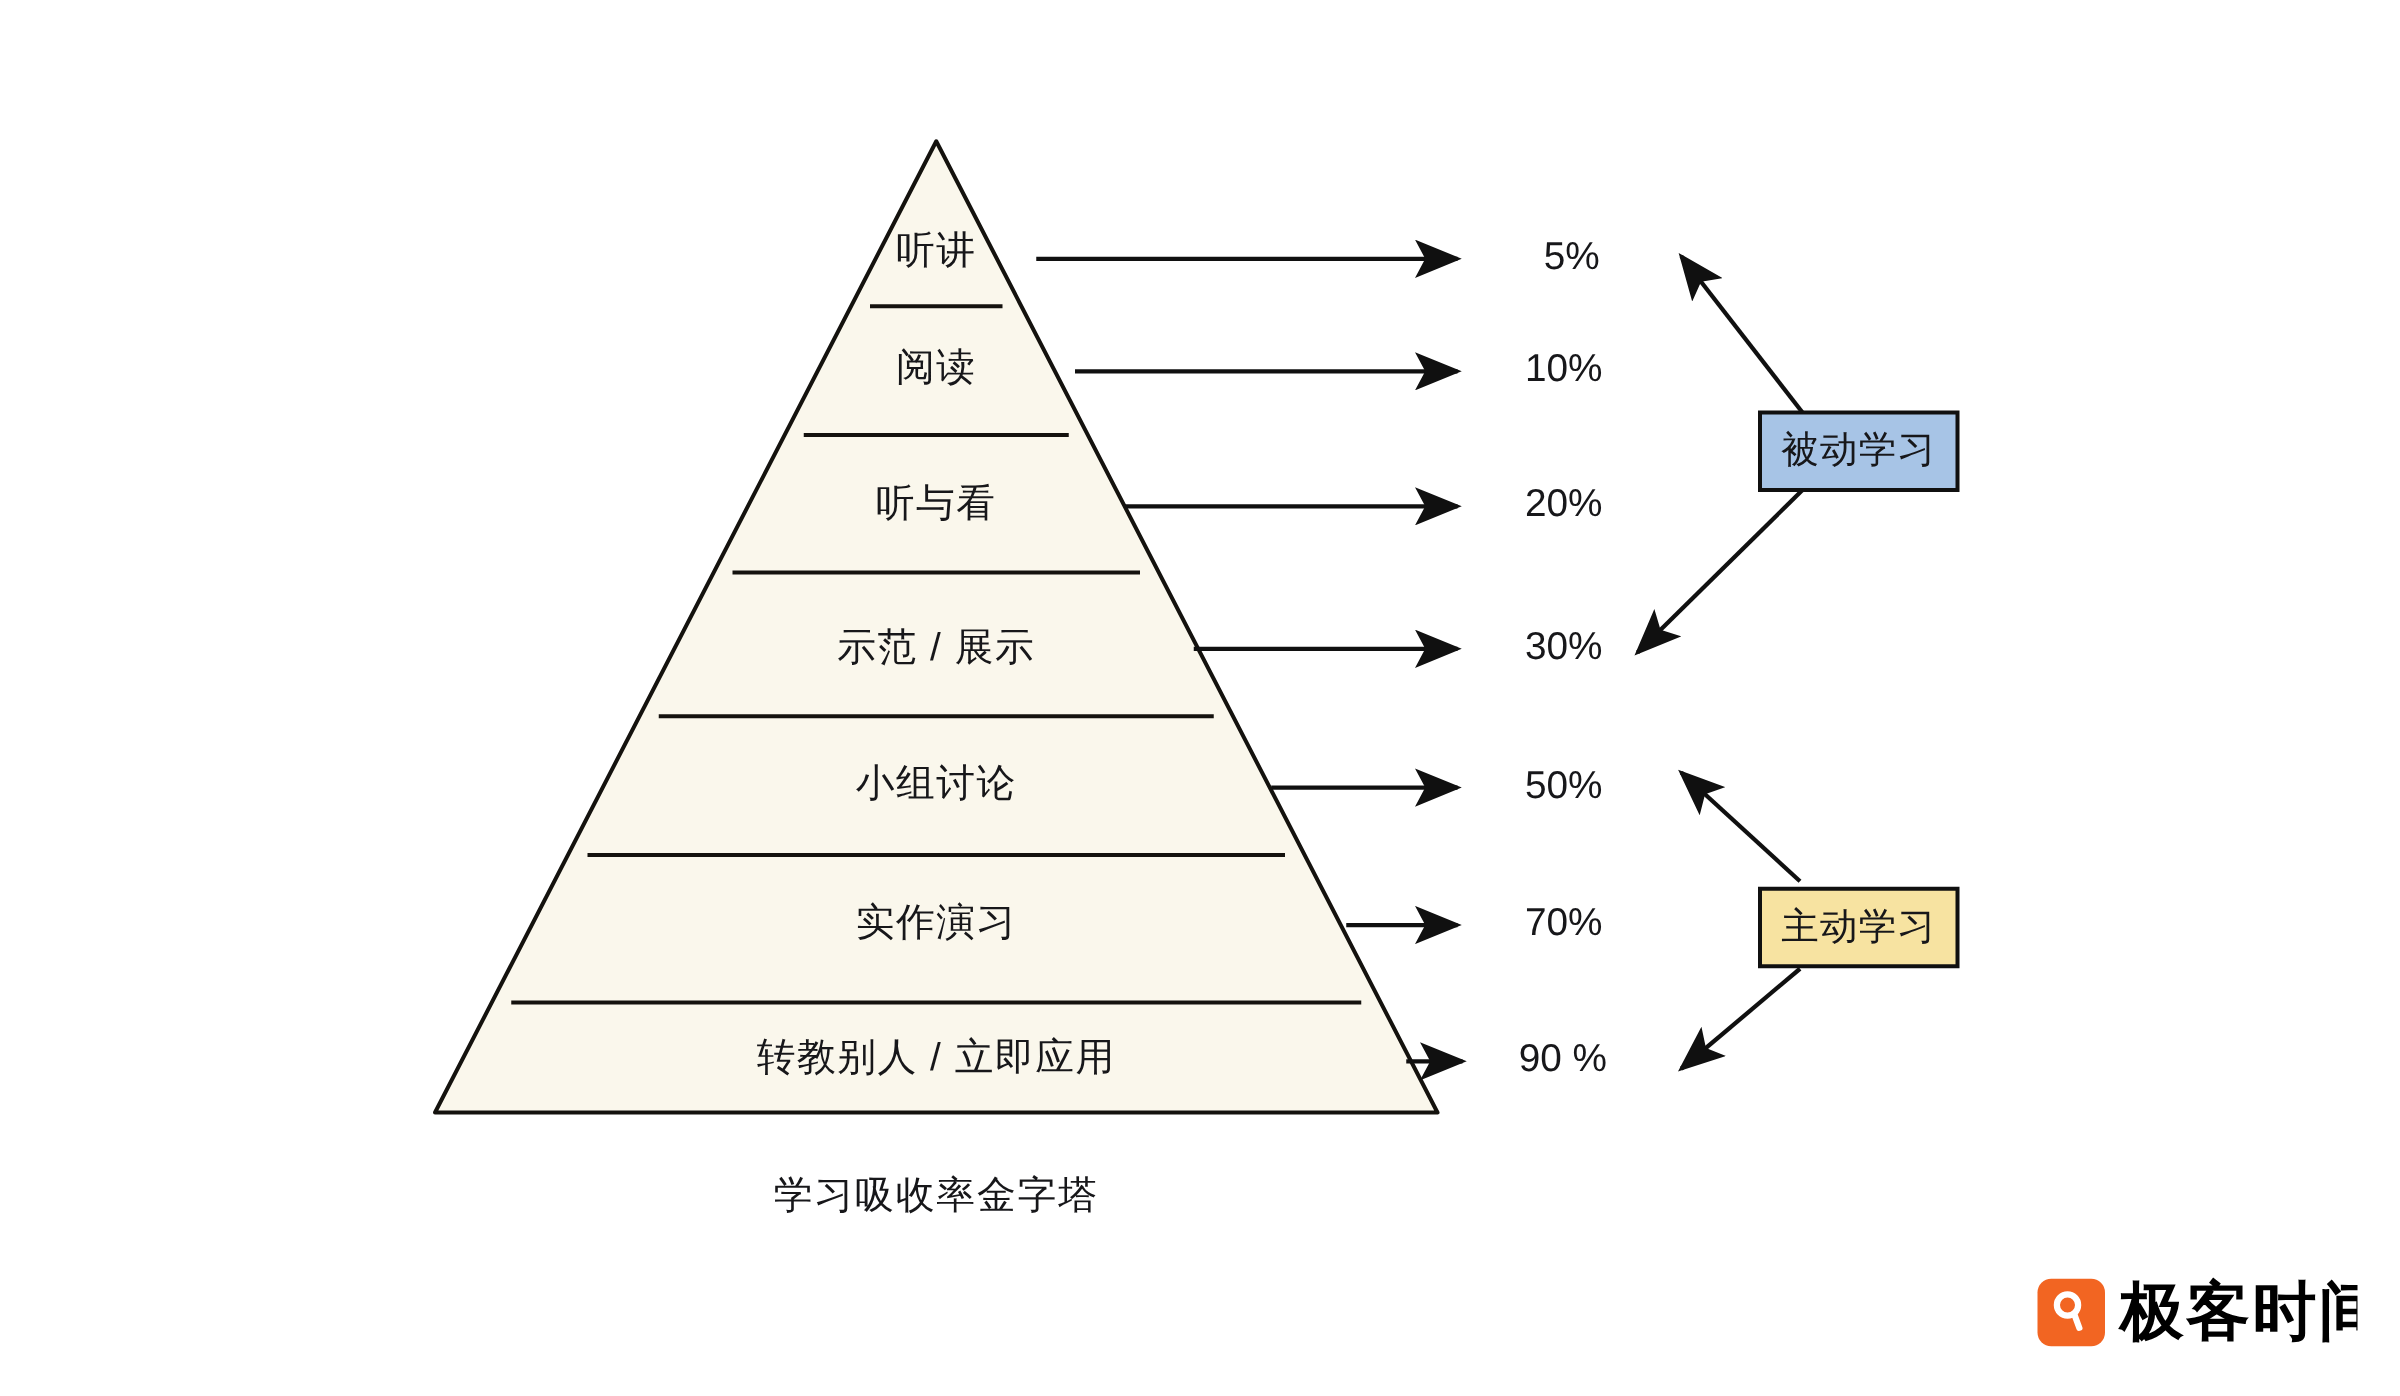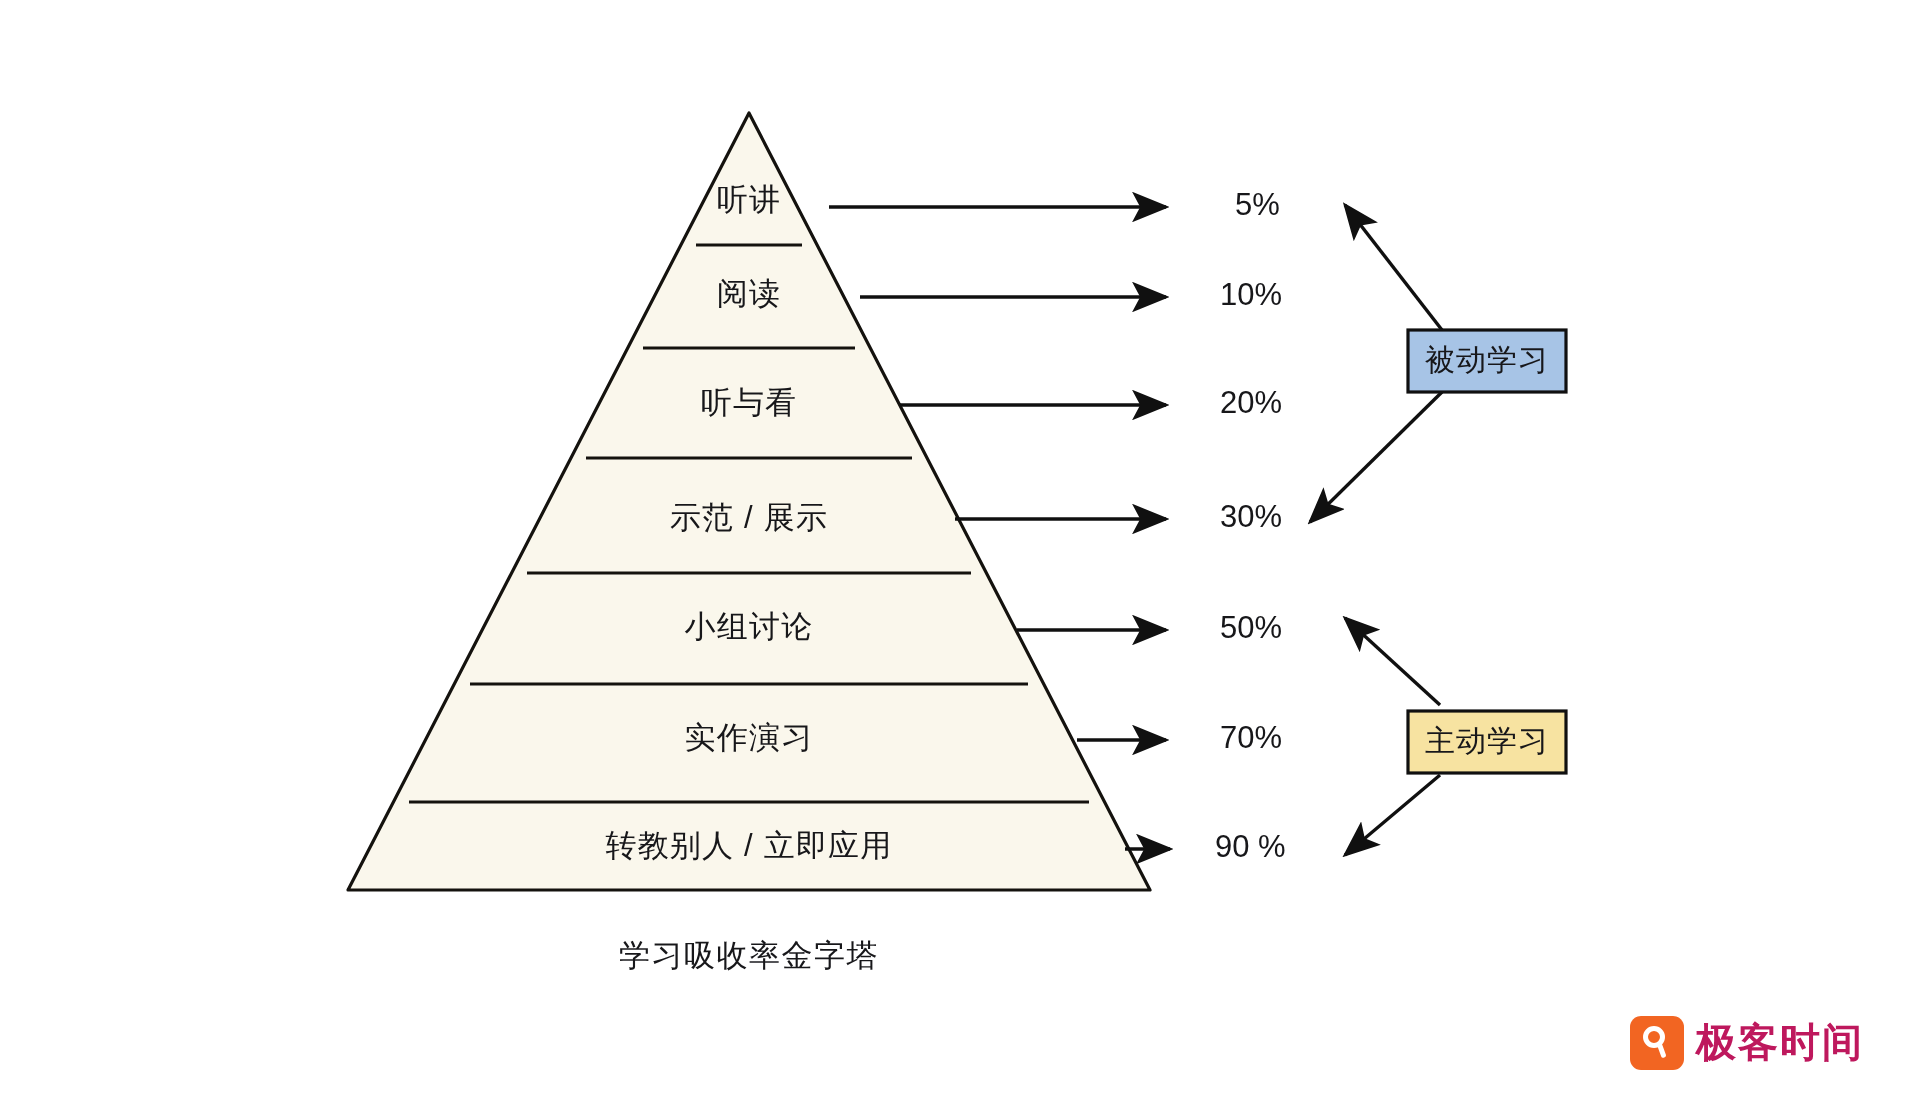--- a/index.html
+++ b/index.html
@@ -73,23 +73,23 @@
     stroke-width: 3.4;
     fill: none;
   }
   .cat-box-rect {
     stroke: #101010;
     stroke-width: 3.2;
   }
   .logo-word {
     position: absolute;
     font-family: "Liberation Sans", "DejaVu Sans", sans-serif;
-    font-size: 40px;
+    font-size: 51px;
     font-weight: bold;
-    color: #be185d;
+    color: #000000;
     letter-spacing: 2px;
     white-space: nowrap;
   }
   #logo-group {
     position: absolute;
     left: 1630px;
     top: 1015px;
     display: flex;
     align-items: center;
     gap: 12px;

